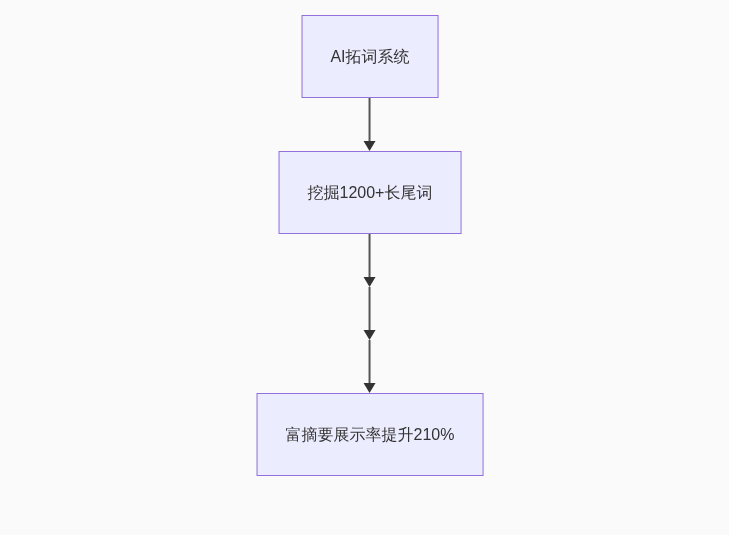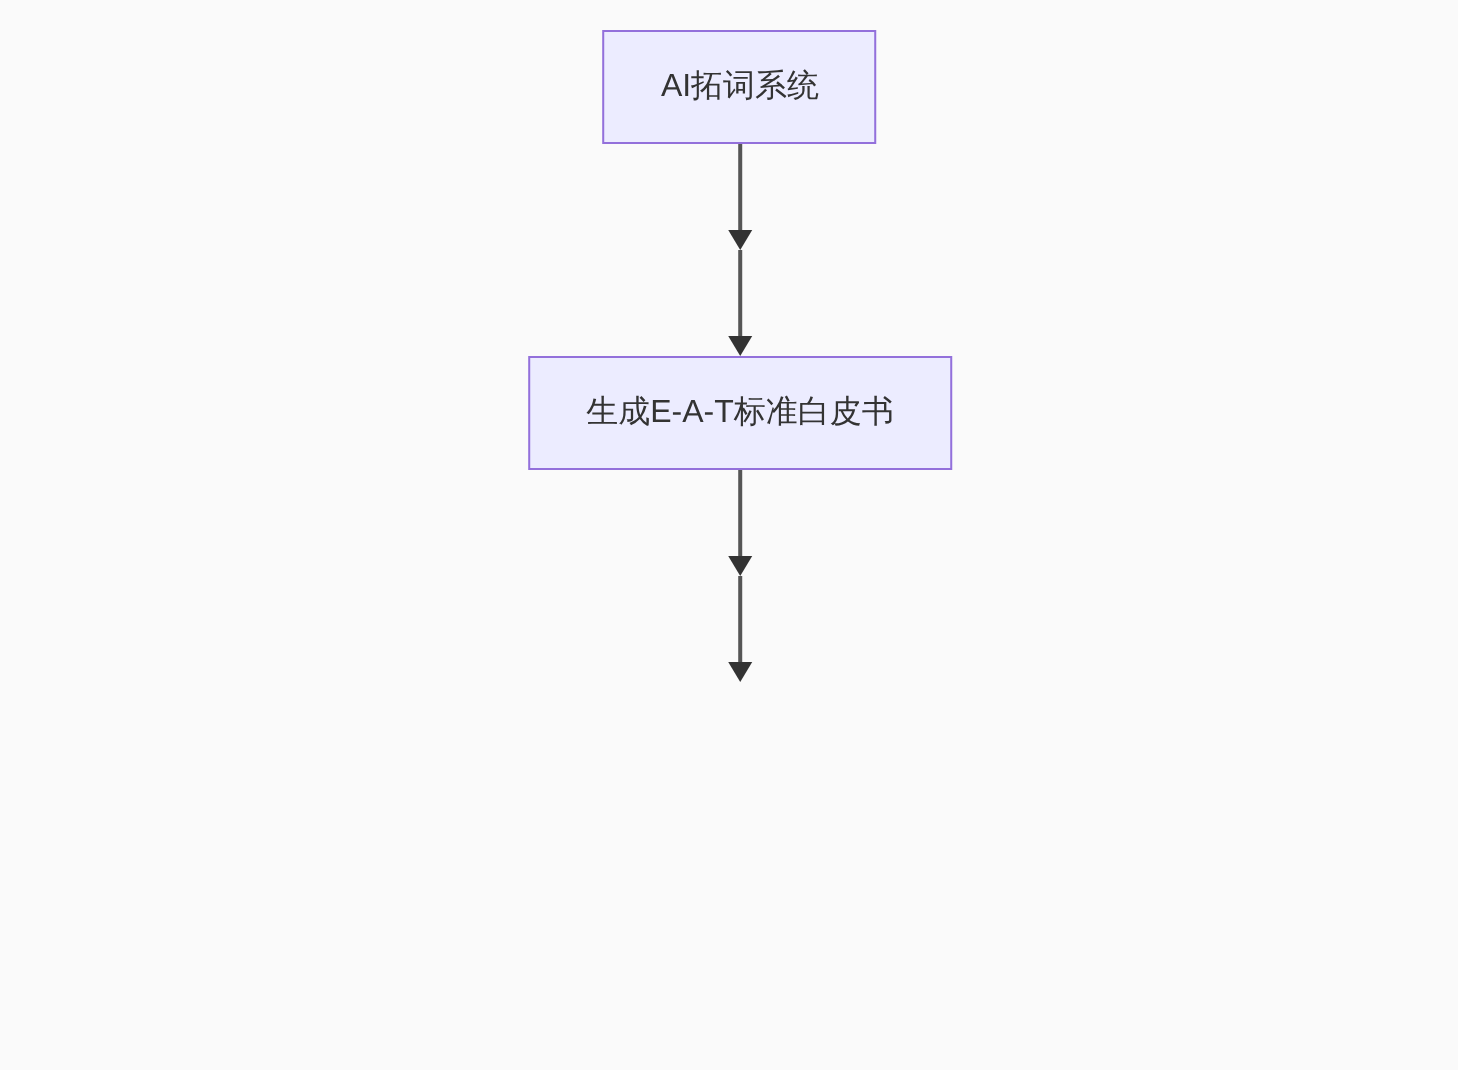--- a/index.html
+++ b/index.html
@@ -32,21 +32,21 @@
     display: flex;
     flex-direction: column;
     align-items: center;
   }
   .node {
     background: var(--node-fill);
     border: 1.5px solid var(--node-border);
     color: var(--node-text);
     font-size: 16px;
     line-height: 19px;
-    padding: 18px 28px;
+    padding: 31px 28px;
     text-align: center;
     white-space: nowrap;
   }
   .edge {
     height: 53px;
     display: flex;
     flex-direction: column;
     align-items: center;
   }
   .edge-line {
@@ -70,36 +70,39 @@
 
     <div class="node">
       <span>AI拓词系统</span>
     </div>
 
     <div class="edge">
       <div class="edge-line"></div>
       <div class="edge-head"></div>
     </div>
 
-
-    <div class="edge">
-      <div class="edge-line"></div>
-      <div class="edge-head"></div>
-    </div>
-
     <div class="node">
-      <span>生成E-A-T标准白皮书</span>
+      <span>挖掘1200+长尾词</span>
     </div>
 
     <div class="edge">
       <div class="edge-line"></div>
       <div class="edge-head"></div>
     </div>
 
 
     <div class="edge">
       <div class="edge-line"></div>
       <div class="edge-head"></div>
     </div>
 
 
+    <div class="edge">
+      <div class="edge-line"></div>
+      <div class="edge-head"></div>
+    </div>
+
+    <div class="node">
+      <span>富摘要展示率提升210%</span>
+    </div>
+
   </div>
 </div>
 
 </body></html>

